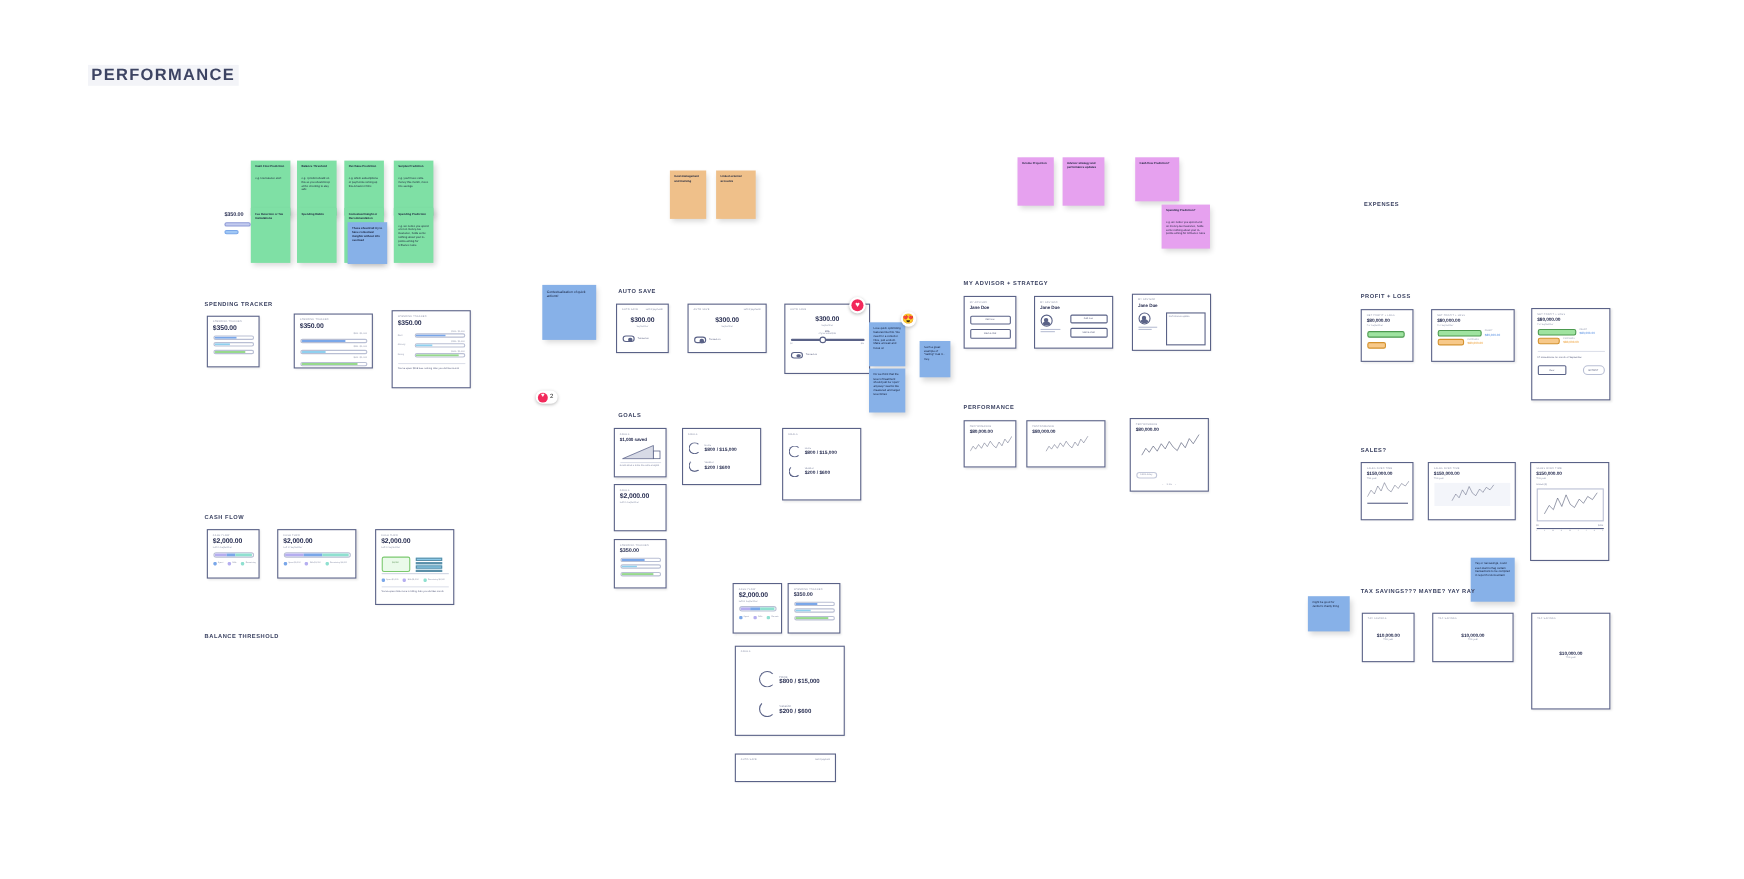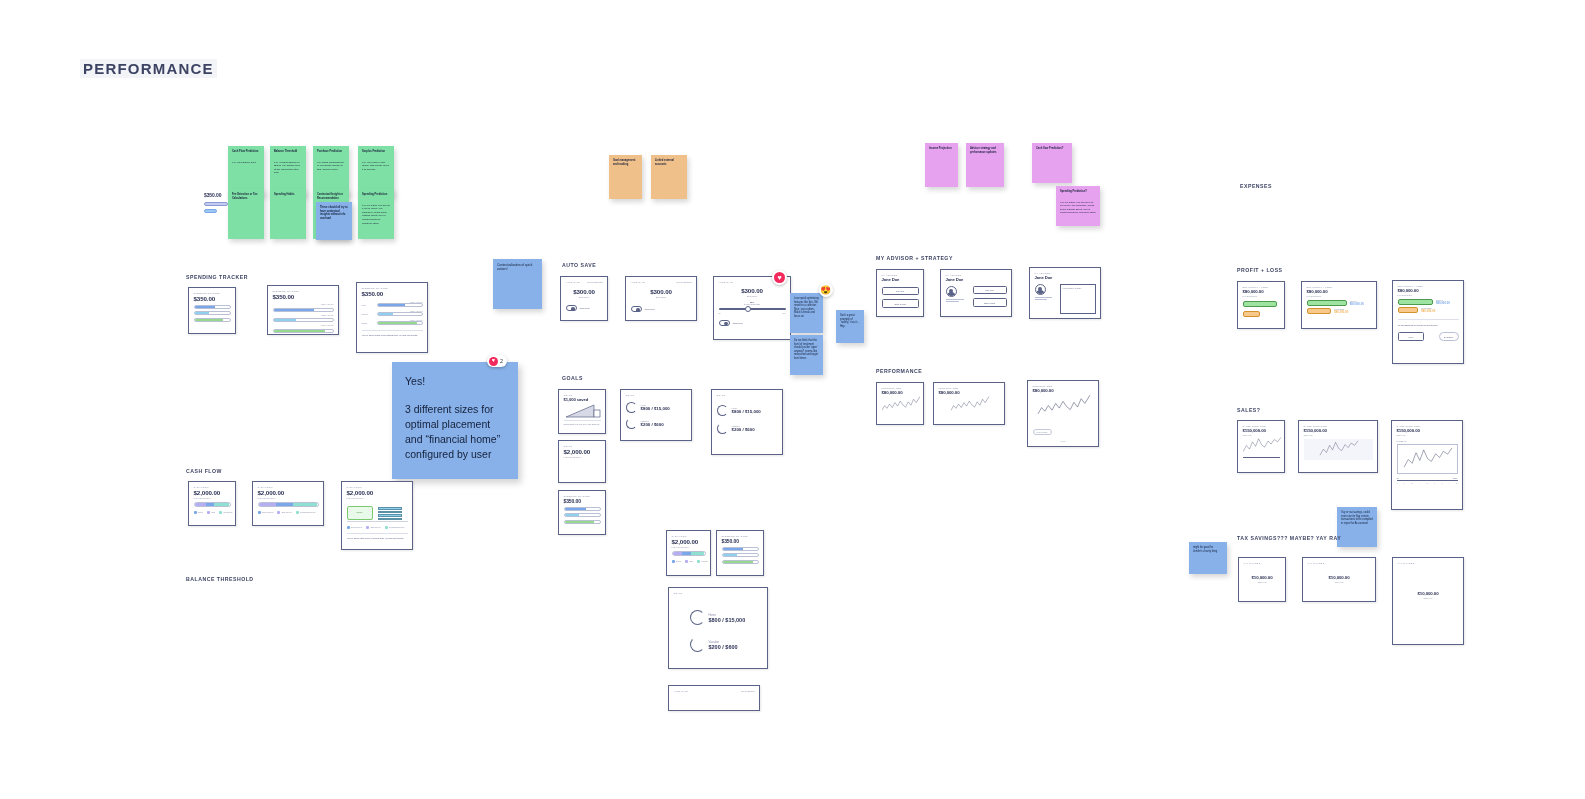--- a/index.html
+++ b/index.html
@@ -340,24 +340,20 @@
     </div>
     <div style="border-top:1px solid #dde0ea;margin-top:5px;padding-top:3px;">
       <span class="wf-note">You've spent $118 less nothing than you did last month</span>
     </div>
   </div>
 
   <div class="abs sticky blue" style="left:493px;top:259px;width:49px;height:50px;">
     <span class="st-title" style="font-weight:normal;font-size:3.1px;">Contextualization of quick actions!</span>
   </div>
 
-  <div class="abs bignote" style="left:392px;top:362px;width:126px;height:117px;">
-    <div class="line1">Yes!</div>
-    <div class="line2">3 different sizes for optimal placement and “financial home” configured by user</div>
-  </div>
   <div class="abs reaction" style="left:487px;top:355px;z-index:9;">
     <span class="heart">♥</span>
     <span class="cnt">2</span>
   </div>
 
   <div class="abs section-label" style="left:186px;top:468px;">CASH FLOW</div>
 
   <div class="abs wf" style="left:188px;top:481px;width:48px;height:45px;">
     <span class="wf-label">CASH FLOW</span>
     <span class="wf-amount">$2,000.00</span>

